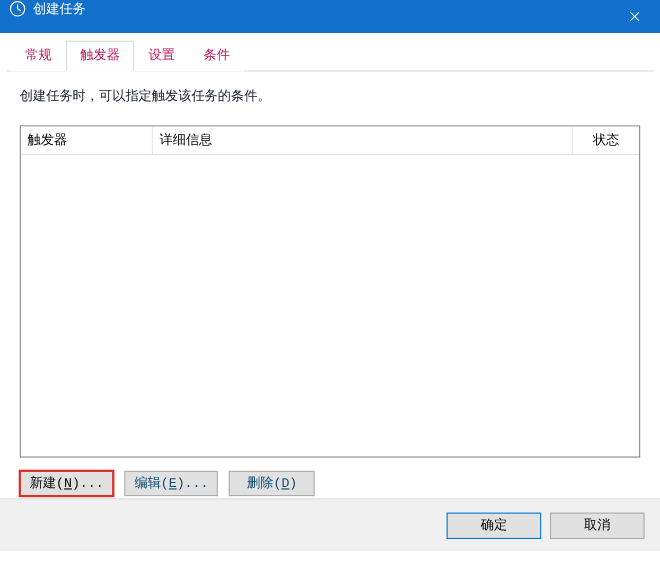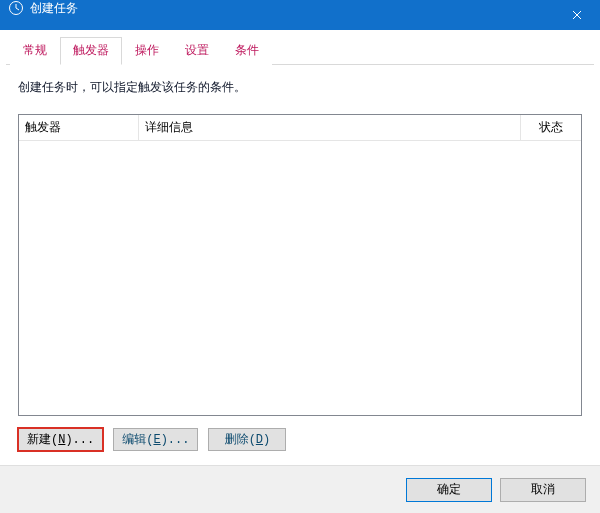--- a/index.html
+++ b/index.html
@@ -107,21 +107,21 @@
       cursor: default;
     }
     .btn.highlight {
       outline: 2px solid #d93025;
       outline-offset: -1px;
       background: #e1e1e1;
       color: #000;
     }
     .footer {
       position: absolute;
-      bottom: 0; left: 0; right: 0;
+      bottom: 12px; left: 0; right: 0;
       height: 48px;
       border-top: 1px solid #dfdfdf;
       background: #f0f0f0;
       display: flex;
       justify-content: flex-end;
       align-items: center;
       padding-right: 14px;
       gap: 8px;
     }
     .footer .btn {
@@ -149,21 +149,20 @@
     <svg viewBox="0 0 10 10">
         <path d="M1 1 L9 9 M9 1 L1 9" stroke="#fff" stroke-width="1"></path>
       </svg>
   </div>
 </div>
 
 <div class="content">
   <div class="tabs">
     <div class="tab">常规</div>
     <div class="tab active">触发器</div>
-    <div class="tab">操作</div>
     <div class="tab">设置</div>
     <div class="tab">条件</div>
   </div>
 
   <div class="tab-panel">
     <div class="description">创建任务时，可以指定触发该任务的条件。</div>
 
     <div class="table-container">
       <div class="table-header">
         <div class="th col1">触发器</div>

